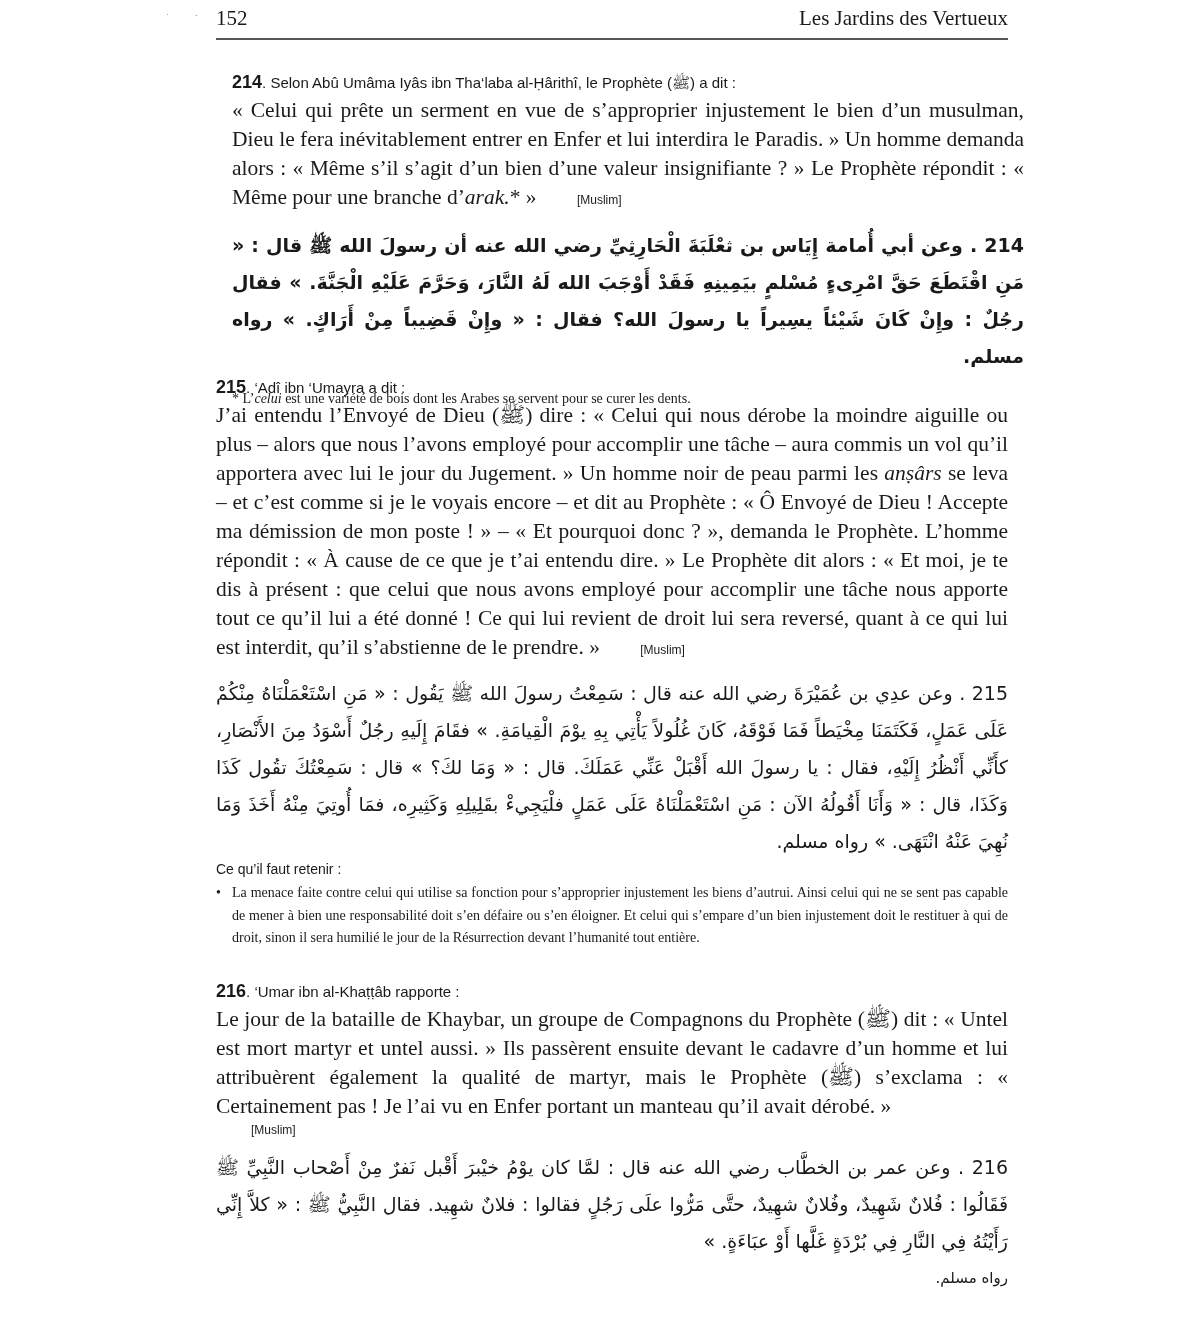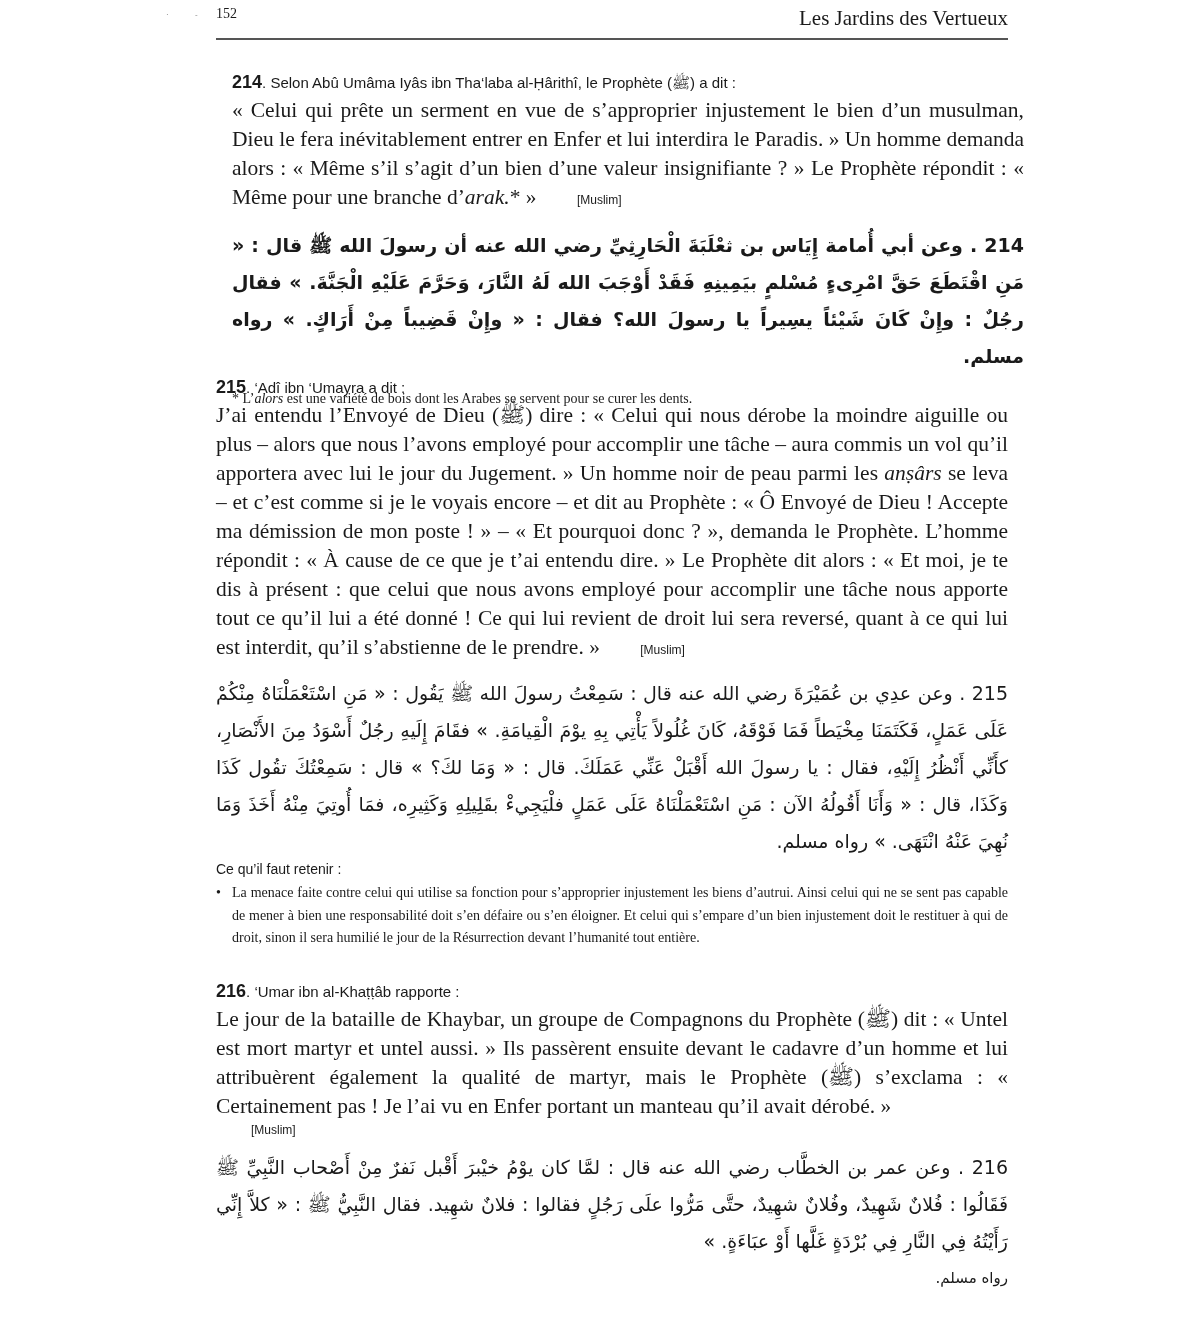--- a/index.html
+++ b/index.html
@@ -1,19 +1,19 @@
 <!DOCTYPE html>
 <html><head>
 <meta charset="utf-8">
 <style>
   html, body { margin: 0; padding: 0; background: #ffffff; }
   body { width: 1200px; height: 1330px; position: relative; overflow: hidden; color: #1a1a1a; }
   .page { position: absolute; left: 216px; top: 0; width: 792px; }
   .header { position: absolute; top: 6px; left: 0; width: 792px; height: 30px; }
-  .page-num { position: absolute; left: 0; top: 0; font-family: "Liberation Serif", serif; font-size: 14px; }
+  .page-num { position: absolute; left: 0; top: 0; font-family: "Liberation Serif", serif; font-size: 21px; }
   .running-title { position: absolute; right: 0; top: 0; font-family: "Liberation Serif", serif; font-size: 21px; margin-left: 8px; }
   .header-rule { position: absolute; top: 32px; left: 0; width: 792px; height: 0; border-top: 2px solid #555; }
   .margin-marks { position: absolute; left: 166px; top: 10px; font-family: "Liberation Sans", sans-serif; font-size: 8px; color: #888; letter-spacing: 12px; }
 
   .block { position: absolute; left: 0; width: 792px; }
   .hadith-head { font-family: "Liberation Sans", sans-serif; font-size: 15px; line-height: 20px; }
   .hadith-num { font-weight: bold; font-size: 18px; }
   .fr { font-family: "Liberation Serif", serif; font-size: 21.5px; line-height: 29px; text-align: justify; }
   .src { font-family: "Liberation Sans", sans-serif; font-size: 12px; padding-left: 35px; }
   .ar { font-family: "DejaVu Sans", sans-serif; font-size: 19px; line-height: 37px; direction: rtl; text-align: justify; text-align-last: right; }
@@ -40,21 +40,21 @@
   <div class="block" style="top:72px;margin-left:16px;">
     <div class="hadith-head">
       <span class="hadith-num">214</span><span>. Selon Abû Umâma Iyâs ibn Tha‘laba al-Ḥârithî, le Prophète (ﷺ) a dit :</span>
     </div>
     <div class="fr" style="margin-top:3px;">
       <span>« Celui qui prête un serment en vue de s’approprier injustement le bien d’un musulman, Dieu le fera inévitablement entrer en Enfer et lui interdira le Paradis. » Un homme demanda alors : « Même s’il s’agit d’un bien d’une valeur insignifiante ? » Le Prophète répondit : « Même pour une branche d’</span><i>arak.</i><span>* »</span>
       <span class="src">[Muslim]</span>
     </div>
     <div class="ar" style="margin-top:12px;font-weight:bold;">214 . وعن أبي أُمامة إِيَاس بن ثعْلَبَةَ الْحَارِثِيِّ رضي الله عنه أن رسولَ الله ﷺ قال : « مَنِ اقْتَطَعَ حَقَّ امْرِىءٍ مُسْلمٍ بيَمِينِهِ فَقَدْ أَوْجَبَ الله لَهُ النَّارَ، وَحَرَّمَ عَلَيْهِ الْجَنَّةَ. » فقال رجُلٌ : وإِنْ كَانَ شَيْئاً يسِيراً يا رسولَ الله؟ فقال : « وإِنْ قَضِيباً مِنْ أَرَاكٍ. » رواه مسلم.</div>
     <div class="note" style="margin-top:14px;">
-      <span>* L’</span><i>alors</i><span> est une variété de bois dont les Arabes se servent pour se curer les dents.</span>
+      <span>* L’</span><i>celui</i><span> est une variété de bois dont les Arabes se servent pour se curer les dents.</span>
     </div>
   </div>
 
   <div class="block" style="top:377px;">
     <div class="hadith-head">
       <span class="hadith-num">215</span><span>. ‘Adî ibn ‘Umayra a dit :</span>
     </div>
     <div class="fr" style="margin-top:3px;">
       <span>J’ai entendu l’Envoyé de Dieu (ﷺ) dire : « Celui qui nous dérobe la moindre aiguille ou plus – alors que nous l’avons employé pour accomplir une tâche – aura commis un vol qu’il apportera avec lui le jour du Jugement. » Un homme noir de peau parmi les </span><i>anṣârs</i><span> se leva – et c’est comme si je le voyais encore – et dit au Prophète : « Ô Envoyé de Dieu ! Accepte ma démission de mon poste ! » – « Et pourquoi donc ? », demanda le Prophète. L’homme répondit : « À cause de ce que je t’ai entendu dire. » Le Prophète dit alors : « Et moi, je te dis à présent : que celui que nous avons employé pour accomplir une tâche nous apporte tout ce qu’il lui a été donné ! Ce qui lui revient de droit lui sera reversé, quant à ce qui lui est interdit, qu’il s’abstienne de le prendre. »</span>
       <span class="src">[Muslim]</span>

